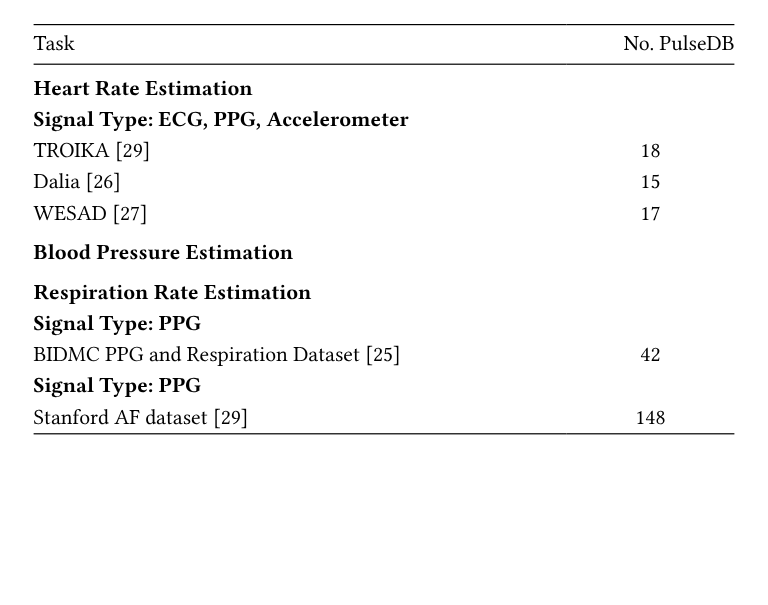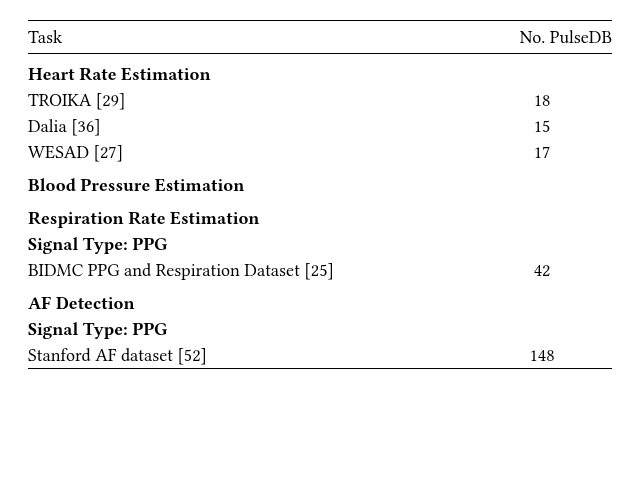--- a/index.html
+++ b/index.html
@@ -69,25 +69,29 @@
           <th colspan="2" style="padding:0"></th>
         </tr>
     </thead>
     <tbody>
 
       <tr class="first-in-group">
         <td class="section-head">Heart Rate Estimation</td>
         <td class="num"></td>
       </tr>
       <tr>
+        <td class="section-head">Signal Type: ECG, PPG, Accelerometer</td>
+        <td class="num"></td>
+      </tr>
+      <tr>
         <td>TROIKA [29]</td>
         <td class="num">18</td>
       </tr>
       <tr>
-        <td>Dalia [36]</td>
+        <td>Dalia [26]</td>
         <td class="num">15</td>
       </tr>
       <tr>
         <td>WESAD [27]</td>
         <td class="num">17</td>
       </tr>
 
       <tr class="first-in-group">
         <td class="section-head">Blood Pressure Estimation</td>
         <td class="num"></td>
@@ -99,27 +103,23 @@
       </tr>
       <tr>
         <td class="section-head">Signal Type: PPG</td>
         <td class="num"></td>
       </tr>
       <tr>
         <td>BIDMC PPG and Respiration Dataset [25]</td>
         <td class="num">42</td>
       </tr>
 
-      <tr class="first-in-group">
-        <td class="section-head">AF Detection</td>
-        <td class="num"></td>
-      </tr>
       <tr>
         <td class="section-head">Signal Type: PPG</td>
         <td class="num"></td>
       </tr>
       <tr class="bottom-rule">
-        <td>Stanford AF dataset [52]</td>
+        <td>Stanford AF dataset [29]</td>
         <td class="num">148</td>
       </tr>
     </tbody>
   </table>
 </div>
 
 </body></html>

